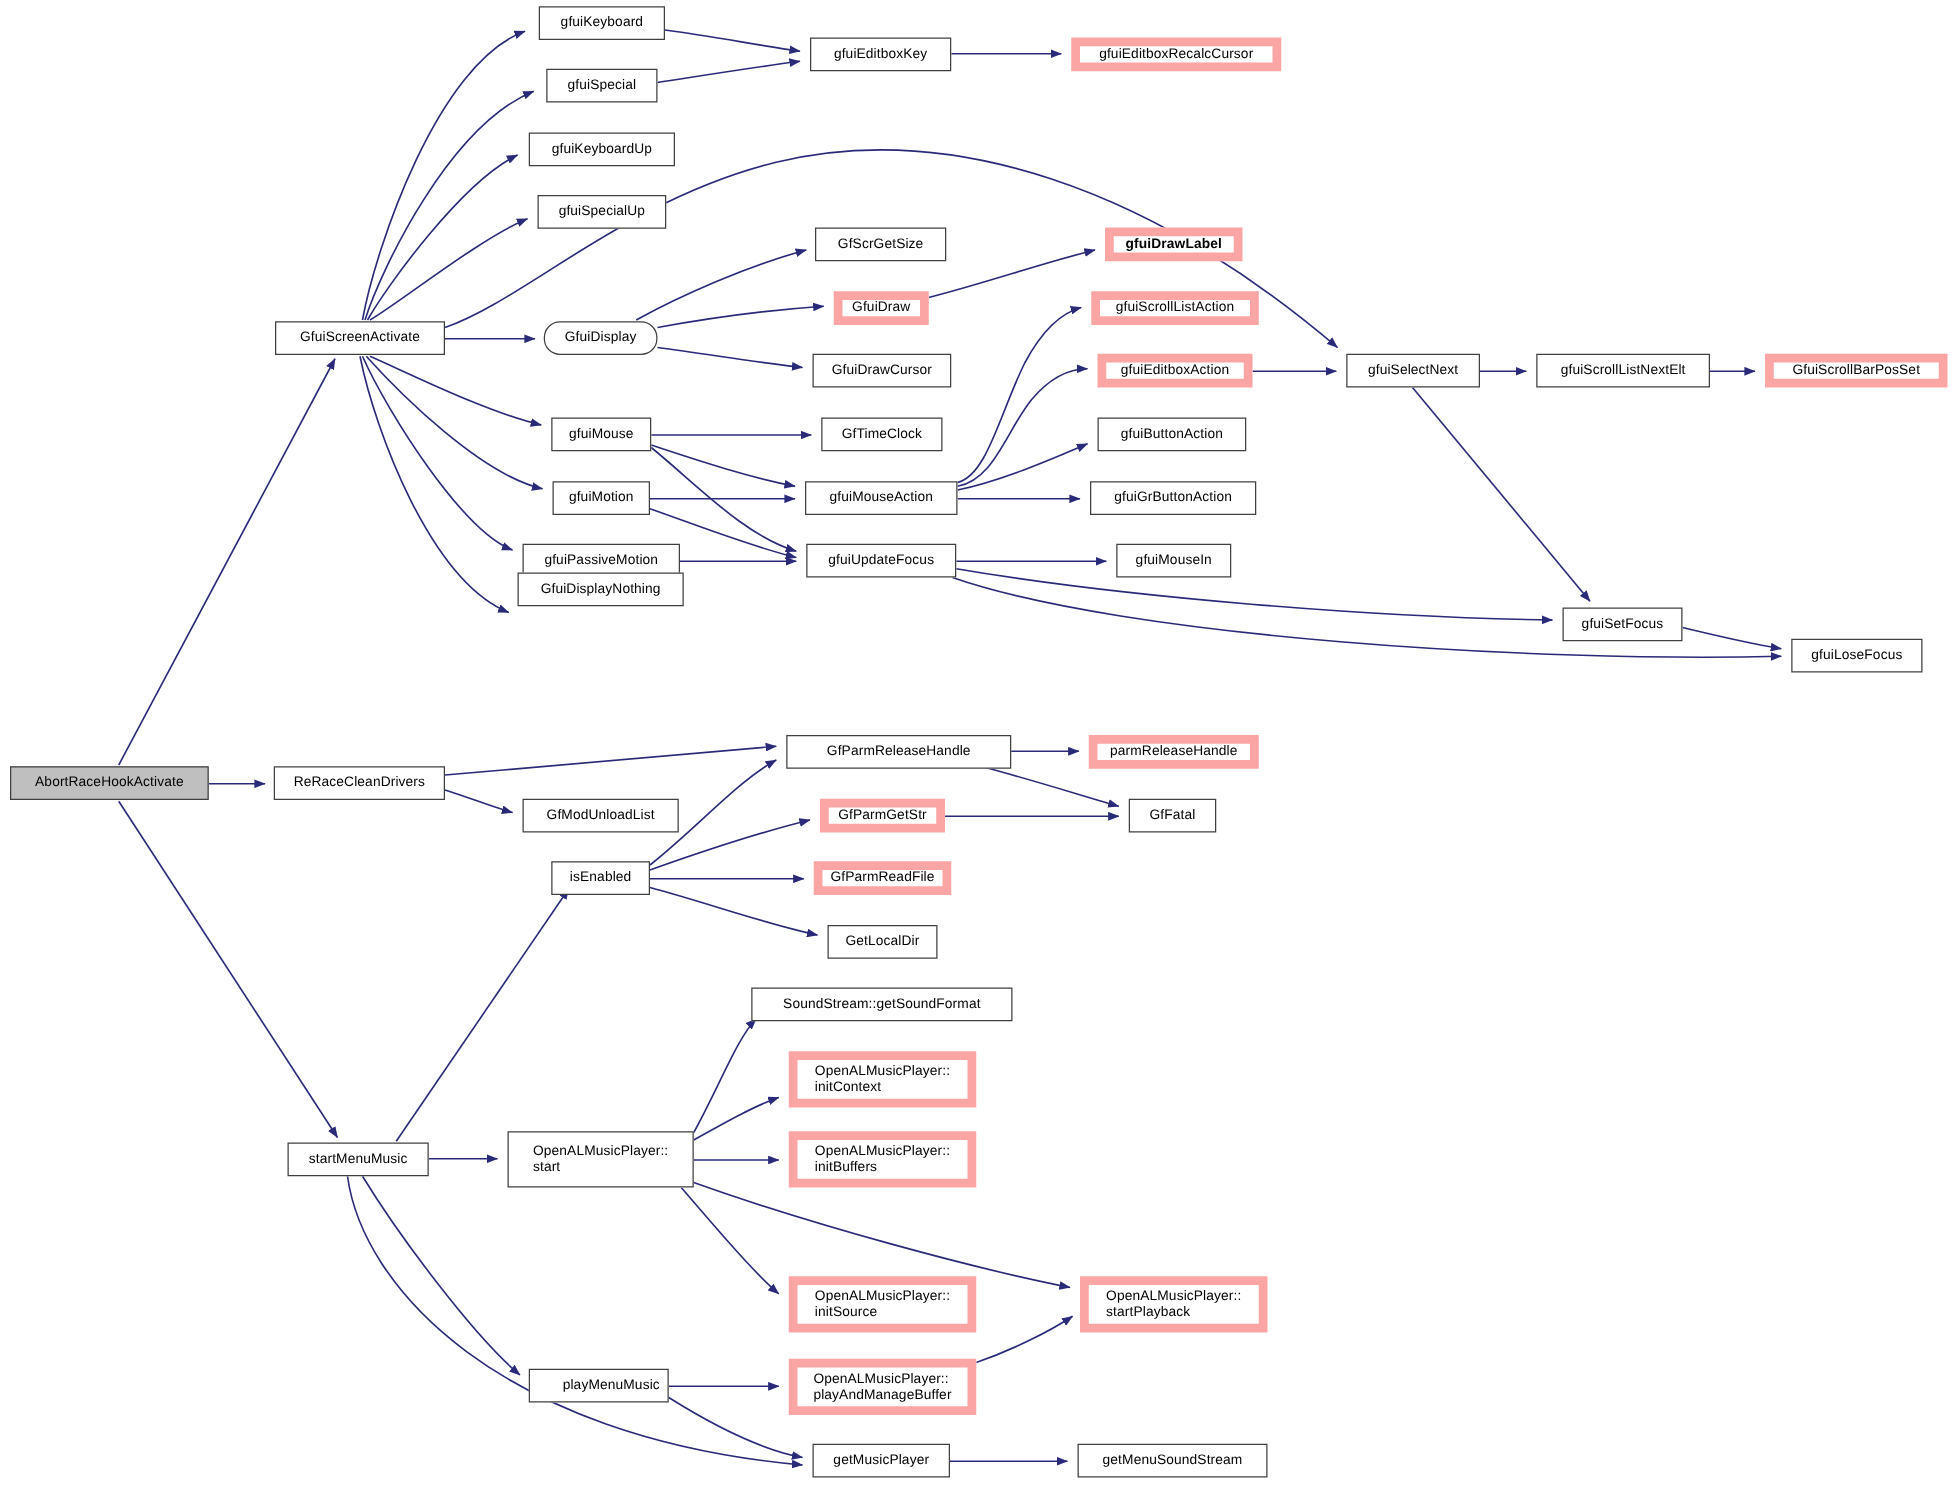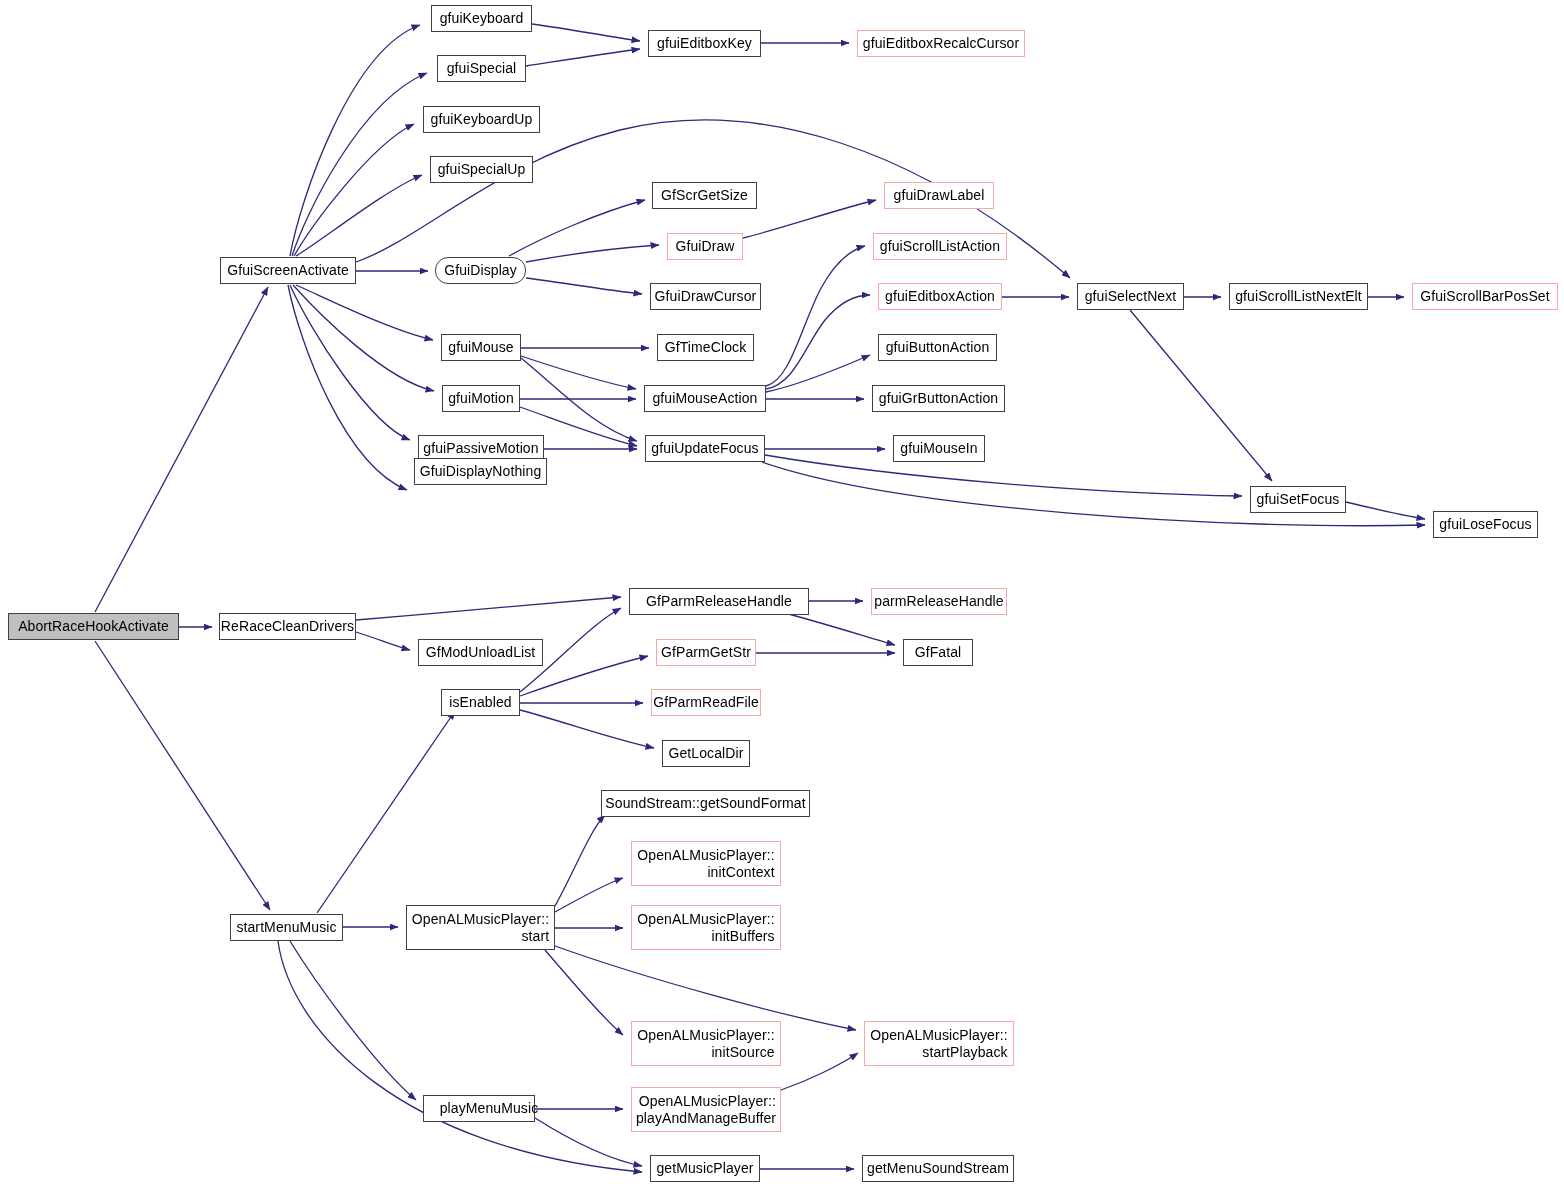--- a/index.html
+++ b/index.html
@@ -21,32 +21,32 @@
     width: 1564px;
     height: 1188px;
     pointer-events: none;
   }
   .node {
     position: absolute;
     box-sizing: border-box;
     display: flex;
     align-items: center;
     justify-content: center;
-    text-align: right;
-    font-size: 14px;
+    text-align: left;
+    font-size: 11px;
     line-height: 1.18;
     color: #000000;
     background: #ffffff;
     border: 1px solid #404040;
     white-space: pre-line;
     letter-spacing: 0.1px;
     z-index: 2;
   }
   .node.red {
-    border: 1px solid #fca5a5;
+    border: 7px solid #fca5a5;
   }
   .node.root {
     background: #bfbfbf;
     border: 1px solid #404040;
   }
 </style>
 </head>
 <body>
 
 <div id="canvas">
@@ -120,21 +120,21 @@
       </g>
   </svg>
   <div id="node-layer">
       <div class="node" style="left: 431px; top: 5px; width: 101px; height: 27px;">gfuiKeyboard</div>
       <div class="node" style="left: 648px; top: 30px; width: 113px; height: 27px;">gfuiEditboxKey</div>
       <div class="node red" style="left: 857px; top: 30px; width: 168px; height: 27px;">gfuiEditboxRecalcCursor</div>
       <div class="node" style="left: 437px; top: 55px; width: 89px; height: 27px;">gfuiSpecial</div>
       <div class="node" style="left: 423px; top: 106px; width: 117px; height: 27px;">gfuiKeyboardUp</div>
       <div class="node" style="left: 430px; top: 156px; width: 103px; height: 27px;">gfuiSpecialUp</div>
       <div class="node" style="left: 652px; top: 182px; width: 105px; height: 27px;">GfScrGetSize</div>
-      <div class="node red" style="left: 884px; top: 182px; width: 110px; height: 27px;">gfuiDrawLabel</div>
+      <div class="node red" style="left: 884px; top: 182px; width: 110px; height: 27px; font-weight: bold;">gfuiDrawLabel</div>
       <div class="node red" style="left: 667px; top: 233px; width: 76px; height: 27px;">GfuiDraw</div>
       <div class="node red" style="left: 873px; top: 233px; width: 134px; height: 27px;">gfuiScrollListAction</div>
       <div class="node" style="left: 220px; top: 257px; width: 136px; height: 27px;">GfuiScreenActivate</div>
       <div class="node" style="left: 435px; top: 257px; width: 91px; height: 27px; border-radius: 13px;">GfuiDisplay</div>
       <div class="node red" style="left: 878px; top: 283px; width: 124px; height: 27px;">gfuiEditboxAction</div>
       <div class="node" style="left: 1077px; top: 283px; width: 107px; height: 27px;">gfuiSelectNext</div>
       <div class="node" style="left: 1229px; top: 283px; width: 139px; height: 27px;">gfuiScrollListNextElt</div>
       <div class="node red" style="left: 1412px; top: 283px; width: 146px; height: 27px;">GfuiScrollBarPosSet</div>
       <div class="node" style="left: 650px; top: 283px; width: 111px; height: 27px;">GfuiDrawCursor</div>
       <div class="node" style="left: 441px; top: 334px; width: 80px; height: 27px;">gfuiMouse</div>
@@ -144,21 +144,21 @@
       <div class="node" style="left: 644px; top: 385px; width: 122px; height: 27px;">gfuiMouseAction</div>
       <div class="node" style="left: 872px; top: 385px; width: 133px; height: 27px;">gfuiGrButtonAction</div>
       <div class="node" style="left: 418px; top: 435px; width: 126px; height: 27px;">gfuiPassiveMotion</div>
       <div class="node" style="left: 645px; top: 435px; width: 120px; height: 27px;">gfuiUpdateFocus</div>
       <div class="node" style="left: 893px; top: 435px; width: 92px; height: 27px;">gfuiMouseIn</div>
       <div class="node" style="left: 414px; top: 458px; width: 133px; height: 27px;">GfuiDisplayNothing</div>
       <div class="node" style="left: 1250px; top: 486px; width: 96px; height: 27px;">gfuiSetFocus</div>
       <div class="node" style="left: 1433px; top: 511px; width: 105px; height: 27px;">gfuiLoseFocus</div>
       <div class="node" style="left: 629px; top: 588px; width: 180px; height: 27px;">GfParmReleaseHandle</div>
       <div class="node red" style="left: 871px; top: 588px; width: 136px; height: 27px;">parmReleaseHandle</div>
-      <div class="node root" style="left: 8px; top: 613px; width: 171px; height: 27px;">AbortRaceHookActivate</div>
+      <div class="node root" style="left: 8px; top: 613px; width: 159px; height: 27px;">AbortRaceHookActivate</div>
       <div class="node" style="left: 219px; top: 613px; width: 137px; height: 27px;">ReRaceCleanDrivers</div>
       <div class="node" style="left: 418px; top: 639px; width: 125px; height: 27px;">GfModUnloadList</div>
       <div class="node red" style="left: 656px; top: 639px; width: 100px; height: 27px;">GfParmGetStr</div>
       <div class="node" style="left: 903px; top: 639px; width: 70px; height: 27px;">GfFatal</div>
       <div class="node" style="left: 441px; top: 689px; width: 79px; height: 27px;">isEnabled</div>
       <div class="node red" style="left: 651px; top: 689px; width: 110px; height: 27px;">GfParmReadFile</div>
       <div class="node" style="left: 662px; top: 740px; width: 88px; height: 27px;">GetLocalDir</div>
       <div class="node" style="left: 601px; top: 790px; width: 209px; height: 27px;">SoundStream::getSoundFormat</div>
       <div class="node red" style="left: 631px; top: 841px; width: 150px; height: 45px;">OpenALMusicPlayer::
 initContext</div>

